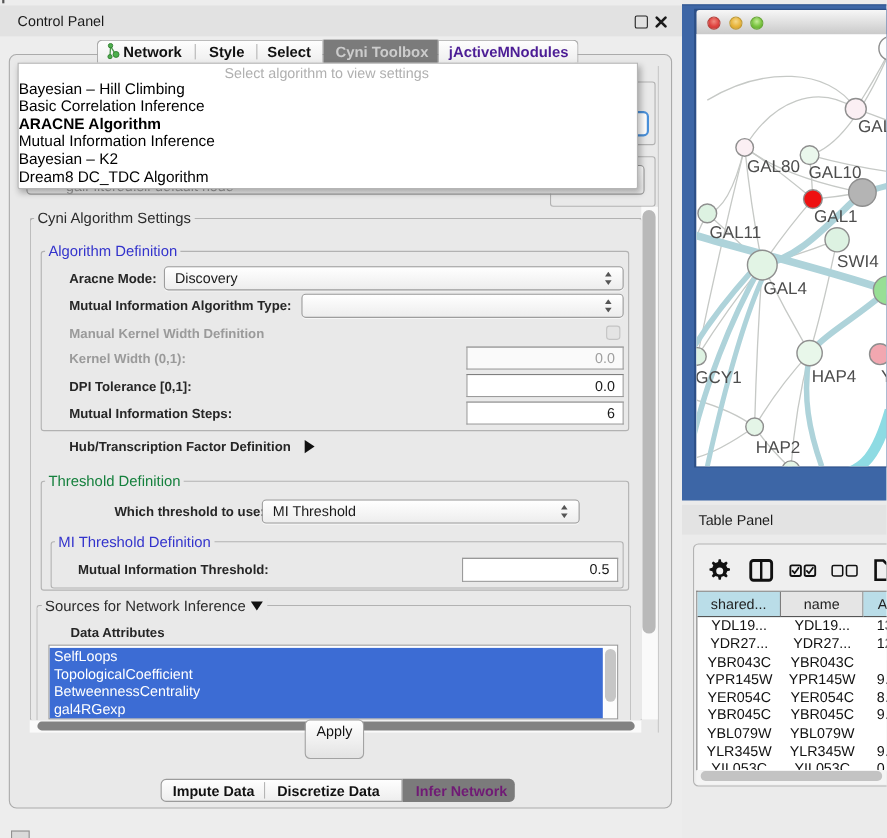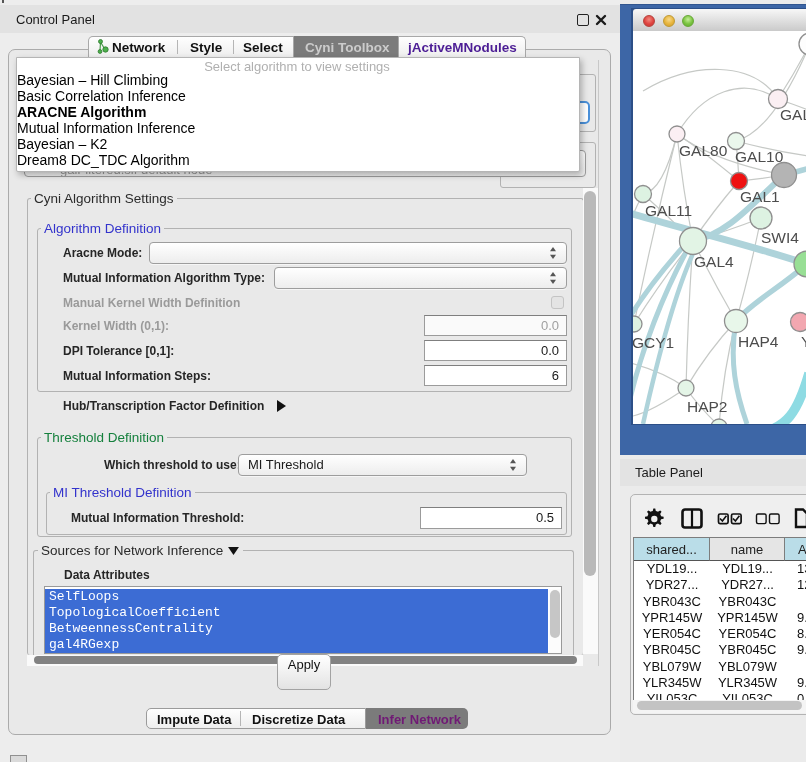--- a/index.html
+++ b/index.html
@@ -176,20 +176,21 @@
 
 <div class="abs" style="left:598px;top:60px;width:1px;height:606px;background:#c8c8c8;"></div>
 
 <div class="gbox" style="left:27px;top:198px;width:555px;height:456px;border-bottom:none;"></div>
 <div class="gtitle" style="left:31px;top:191px;color:#2b2b2b;">Cyni Algorithm Settings</div>
 
 <div class="gbox" style="left:37px;top:228px;width:533px;height:162px;"></div>
 <div class="gtitle" style="left:41px;top:221px;color:#3333cc;">Algorithm Definition</div>
 <div class="abs lbl" style="left:43px;top:246px;">Aracne Mode:</div>
 <div class="combo" style="left:149px;top:242px;width:416px;height:20px;">
+    <span class="ct">Discovery</span>
 <svg class="arr" viewBox="0 0 9 14">
       <path d="M4.5,0 L8,5 H1 Z" fill="#555"></path>
       <path d="M4.5,14 L8,9 H1 Z" fill="#555"></path>
     </svg>
   </div>
 <div class="abs lbl" style="left:43px;top:271px;">Mutual Information Algorithm Type:</div>
 <div class="combo" style="left:274px;top:267px;width:291px;height:20px;">
 <svg class="arr" viewBox="0 0 9 14">
       <path d="M4.5,0 L8,5 H1 Z" fill="#555"></path>
       <path d="M4.5,14 L8,9 H1 Z" fill="#555"></path>
@@ -229,21 +230,21 @@
 <div class="abs lbl" style="left:51px;top:511px;">Mutual Information Threshold:</div>
 <div class="field" style="left:420px;top:507px;width:140px;height:20px;">
     <span>0.5</span>
   </div>
 
 <div class="gbox" style="left:33px;top:550px;width:539px;height:104px;border-bottom:none;border-radius:3px 3px 0 0;"></div>
 <div class="gtitle" style="left:38px;top:543px;color:#2b2b2b;">Sources for Network Inference <svg style="vertical-align:-1px;" width="13" height="10" viewBox="0 0 14 11">
       <path d="M1,1 L13,1 L7,10 Z" fill="#111"></path>
     </svg></div>
 <div class="abs lbl" style="left:44px;top:568px;">Data Attributes</div>
-<div class="abs" style="left:44px;top:586px;width:518px;height:68px;background:#fff;border:1px solid #999;box-sizing:border-box;overflow:hidden;font-family:Liberation Mono, monospace;">
+<div class="abs" style="left:44px;top:586px;width:518px;height:68px;background:#fff;border:1px solid #999;box-sizing:border-box;overflow:hidden;">
 <div class="abs" style="left:0;top:2px;width:503px;height:66px;background:#3c6cd4;color:#fff;font-size:13px;line-height:15.9px;padding-left:4px;box-sizing:border-box;">SelfLoops<br>TopologicalCoefficient<br>BetweennessCentrality<br>gal4RGexp</div>
 <div class="abs" style="left:504px;top:2px;width:12px;height:64px;background:#fcfcfc;"></div>
 <div class="abs" style="left:505px;top:3px;width:10px;height:48px;background:#c6c6c6;border-radius:5px;"></div>
 </div>
 
 <div class="abs" style="left:583px;top:188px;width:15px;height:466px;background:#fafafa;"></div>
 <div class="abs" style="left:584px;top:191px;width:12px;height:385px;background:#b9b9b9;border-radius:6px;"></div>
 <div class="abs" style="left:27px;top:655px;width:556px;height:11px;background:#fafafa;"></div>
 <div class="abs" style="left:34px;top:656px;width:543px;height:8px;background:#828282;border-radius:4px;"></div>
 

